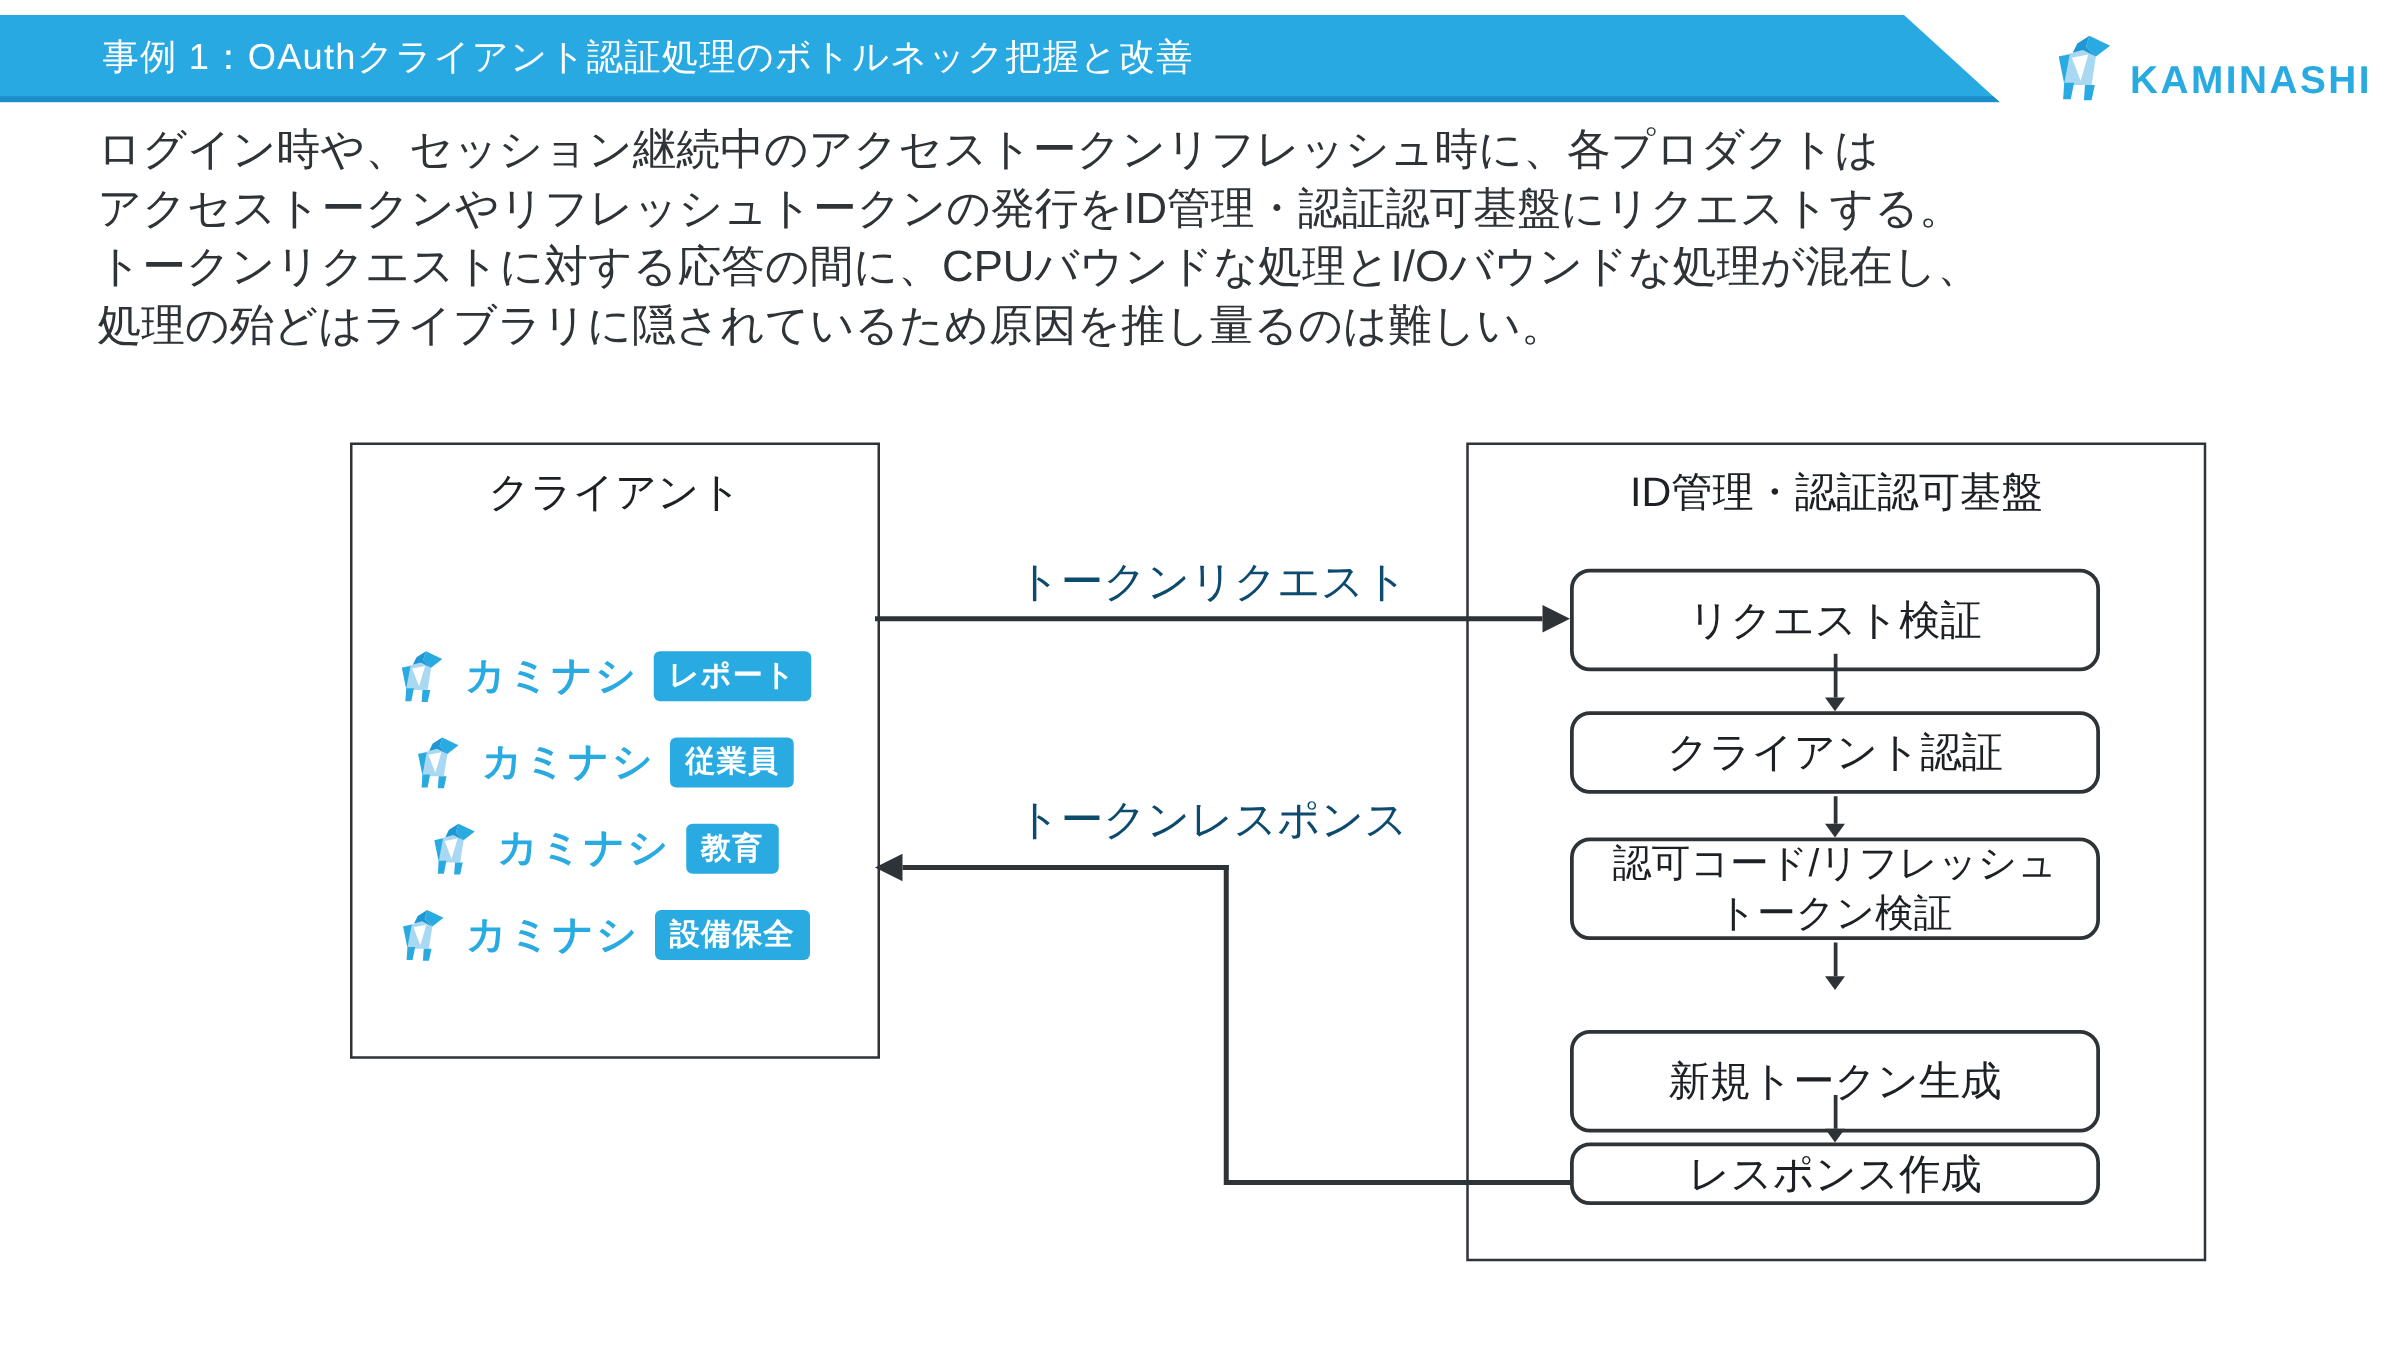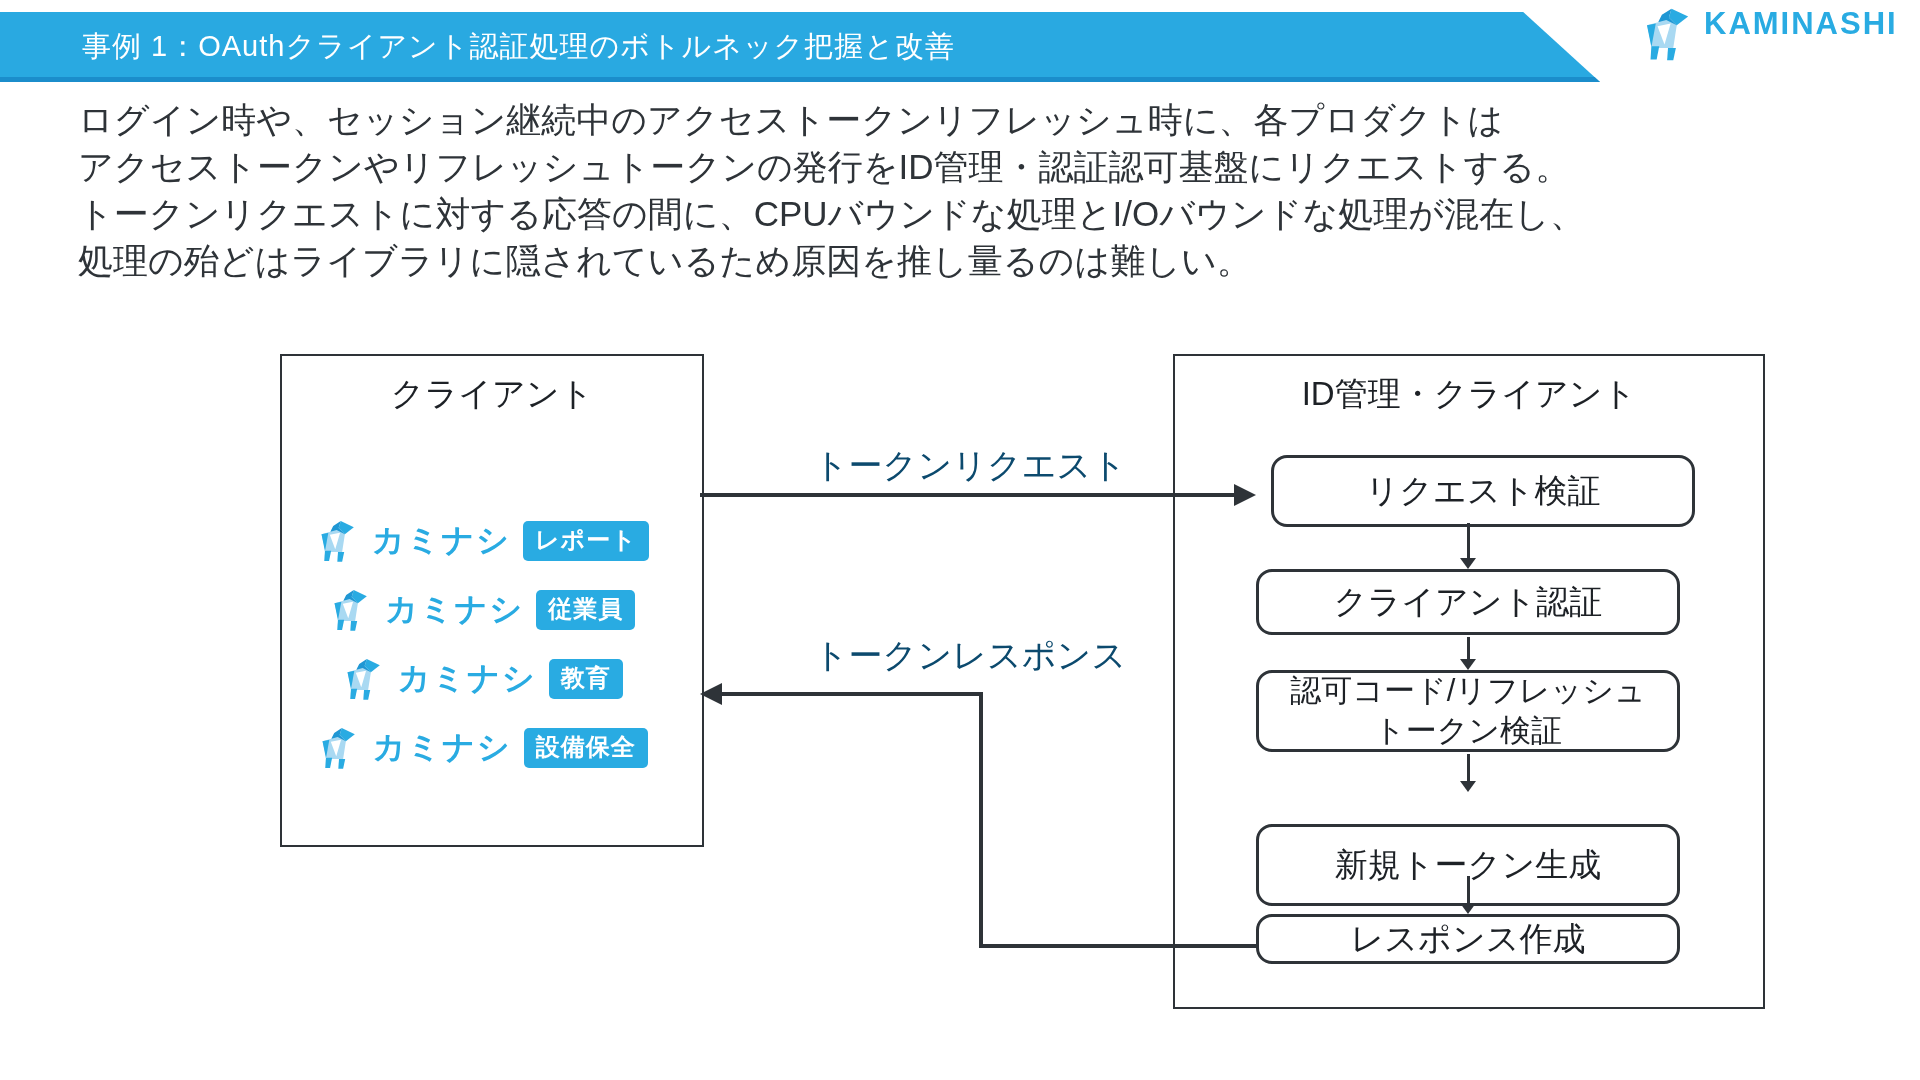--- a/index.html
+++ b/index.html
@@ -10,21 +10,21 @@
   .header-bar{
     position:absolute;left:0;top:12px;width:1600px;height:70px;
     background:#29a9e1;
     clip-path:polygon(0 0,95.2% 0,100% 100%,0 100%);
   }
   .header-bar .under{position:absolute;left:0;bottom:0;width:100%;height:5px;background:#1b8dcb;}
   .header-title{
     position:absolute;left:82px;top:12px;height:80px;line-height:68px;
     color:#ffffff;font-size:29px;letter-spacing:1px;white-space:nowrap;
   }
-  .brand-lockup{position:absolute;left:1640px;top:6px;height:76px;display:flex;align-items:flex-start;gap:8px;}
+  .brand-lockup{position:absolute;left:1640px;top:6px;height:76px;display:flex;align-items:flex-end;gap:8px;}
   .brand-lockup .goat{width:56px;height:56px;}
   .brand-word{color:#29abe2;font-size:31px;font-weight:800;letter-spacing:2px;}
 
   
   .intro{position:absolute;left:78px;top:96px;color:#2e3338;font-size:35px;line-height:47px;white-space:nowrap;}
 
   
   .client-box{position:absolute;left:280px;top:354px;width:420px;height:489px;border:2px solid #2e3338;background:#ffffff;}
   .idp-box{position:absolute;left:1173px;top:354px;width:588px;height:651px;border:2px solid #2e3338;background:#ffffff;}
   .box-title{position:absolute;left:0;top:16px;width:100%;text-align:center;color:#1d2126;font-size:33px;}
@@ -35,21 +35,21 @@
   .product-brand{color:#29abe2;font-size:32px;font-weight:800;letter-spacing:2px;}
   .product-badge{background:#29abe2;color:#ffffff;font-size:24px;font-weight:700;
     padding:3px 12px 5px;border-radius:5px;letter-spacing:1px;}
 
   .step{
     position:absolute;left:1256px;width:424px;box-sizing:border-box;
     border:3px solid #2e3338;border-radius:16px;background:#ffffff;
     display:flex;align-items:center;justify-content:center;text-align:center;
     color:#1d2126;font-size:33px;
   }
-  #step-0{top:455px;height:72px;margin-left:15px;}
+  #step-0{top:455px;height:82px;}
   #step-1{top:569px;height:66px;}
   #step-2{top:670px;height:82px;font-size:31px;line-height:1.28;padding:0 26px;}
   #step-3{top:792px;height:82px;margin-top:32px;}
   #step-4{top:914px;height:50px;}
 
   
   .varrow{position:absolute;left:1467px;width:3px;background:#2e3338;}
   .varrow::after{
     content:"";position:absolute;left:-7px;bottom:-11px;
     border-left:8px solid transparent;border-right:8px solid transparent;
@@ -140,21 +140,21 @@
     <div class="product-row">
       <svg class="goat">
           <use href="#goat"></use>
         </svg>
       <span class="product-brand">カミナシ</span>
       <span class="product-badge">設備保全</span>
     </div>
   </div>
 
   <div class="idp-box">
-    <div class="box-title">ID管理・クライアント</div>
+    <div class="box-title">ID管理・認証認可基盤</div>
   </div>
 
   <div class="step" id="step-0">リクエスト検証</div>
   <div class="step" id="step-1">クライアント認証</div>
   <div class="step" id="step-2">認可コード/リフレッシュトークン検証</div>
   <div class="step" id="step-3">新規トークン生成</div>
   <div class="step" id="step-4">レスポンス作成</div>
 
   <div class="varrow" id="varrow-0"></div>
   <div class="varrow" id="varrow-1"></div>

